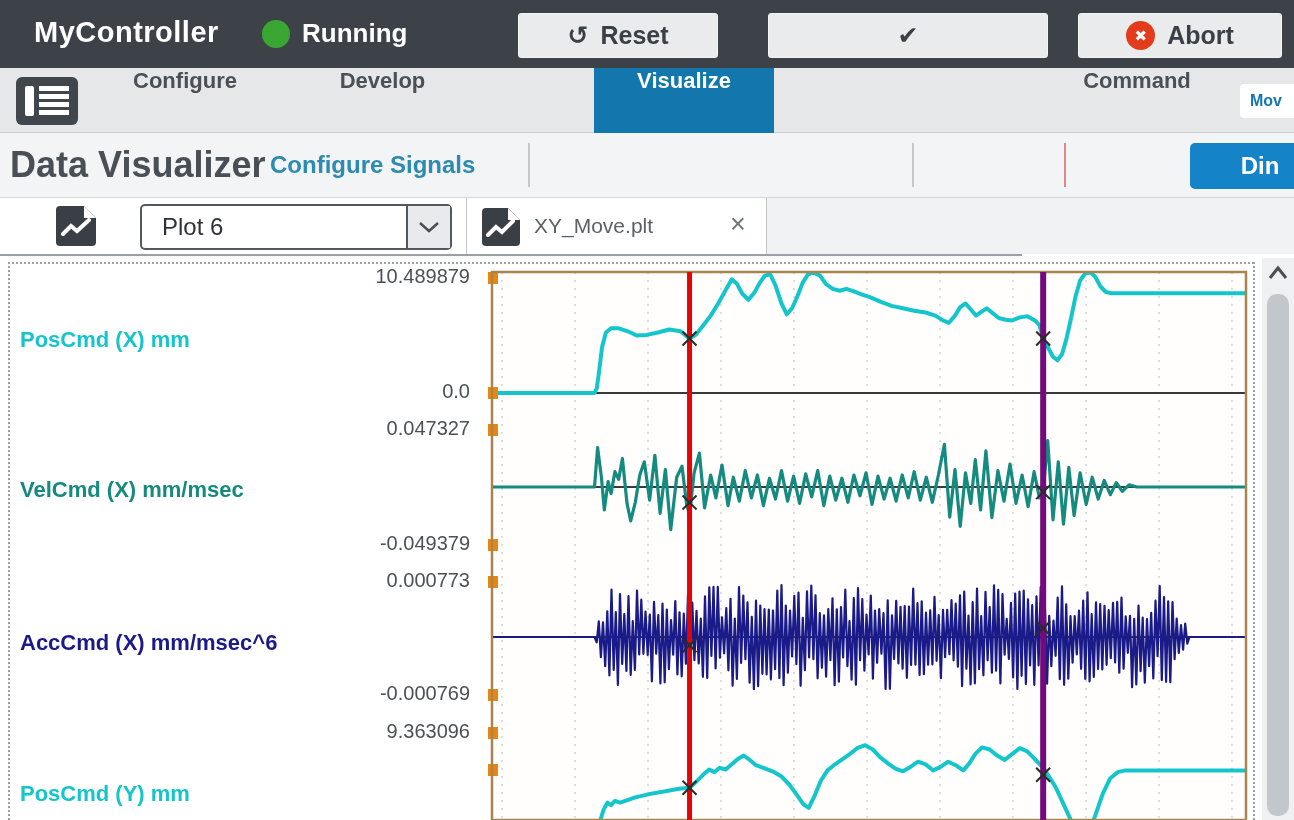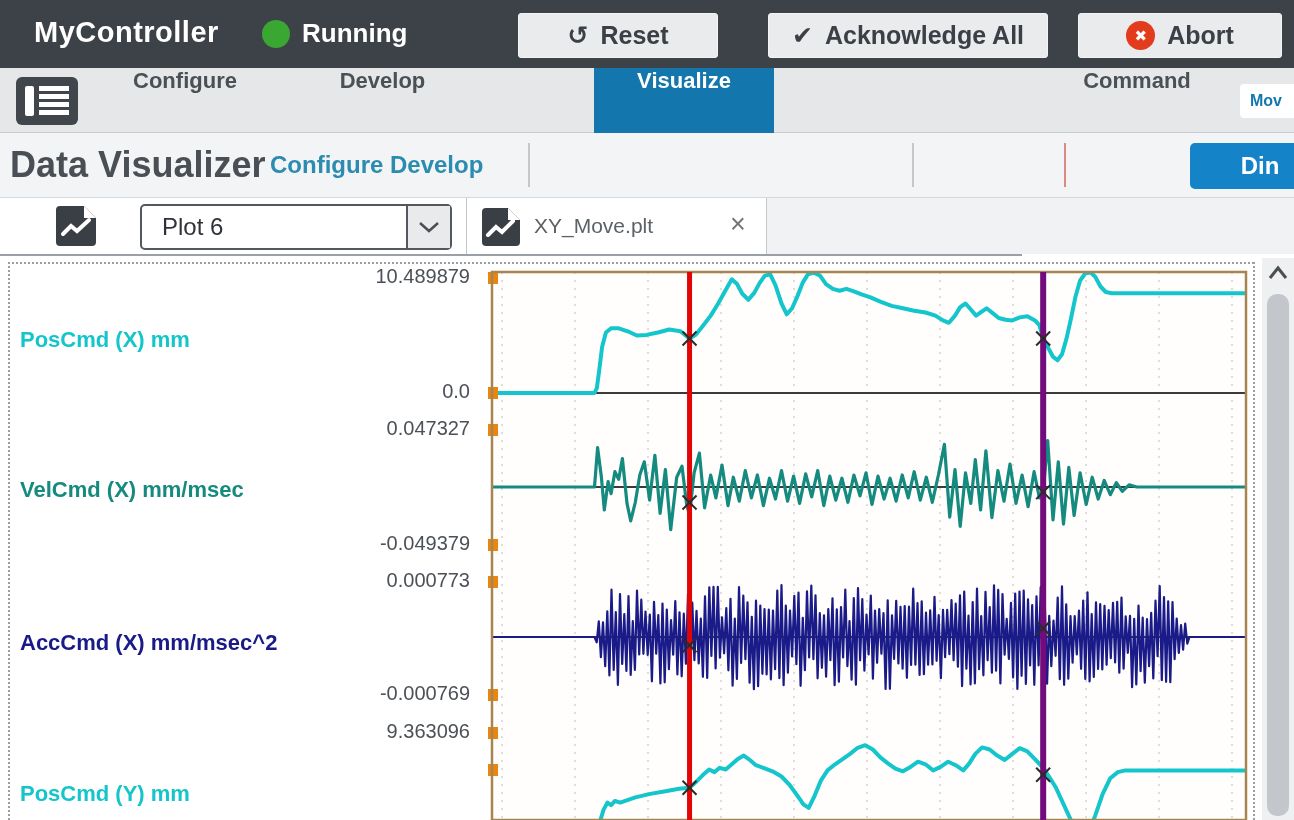--- a/index.html
+++ b/index.html
@@ -57,21 +57,20 @@
   <header class="topbar">
     <div class="brand">MyController</div>
     <div class="statusdot"></div>
     <div class="statuslbl">Running</div>
     <div class="tbtn" style="left:518px;width:200px;">
       <span class="g">↺</span>
       <span>Reset</span>
     </div>
     <div class="tbtn" style="left:768px;width:280px;">
       <span class="g">✔</span>
-      <span>Acknowledge All</span>
     </div>
     <div class="tbtn" style="left:1078px;width:204px;">
       <span class="abortdot">✖</span>
       <span>Abort</span>
     </div>
   </header>
 
   <nav class="ribbon">
     <div class="icon" style="left:16px;top:9px;">
       <svg width="62" height="48">
@@ -95,21 +94,21 @@
     <div class="ribtab" style="left:1067px;width:140px;">
         <span>Command</span>
       </div>
     <div class="movchip">
         <span>Mov</span>
       </div>
   </nav>
 
   <div class="toolbar">
     <div class="dvtitle">Data Visualizer</div>
-    <div class="cfglink">Configure Develop</div>
+    <div class="cfglink">Configure Signals</div>
     <div class="vsep" style="left:528px;"></div>
 
     <div class="icon" style="left:559px;top:140px;">
       <svg width="52" height="50">
         <ellipse cx="22" cy="40" rx="18" ry="7" fill="#1b7fc4" stroke="#f3f4f5" stroke-width="2"></ellipse>
         <ellipse cx="22" cy="30" rx="18" ry="7" fill="#1b7fc4" stroke="#f3f4f5" stroke-width="2"></ellipse>
         <ellipse cx="22" cy="20" rx="18" ry="7" fill="#1b7fc4" stroke="#f3f4f5" stroke-width="2"></ellipse>
         <circle cx="35" cy="15" r="13" fill="#fff" stroke="#1b7fc4" stroke-width="3.5"></circle>
         <text x="35" y="21" text-anchor="middle" font-size="17" font-weight="bold" fill="#1b7fc4">1</text>
       </svg>
@@ -213,21 +212,21 @@
     <div class="dotted-top"></div>
     <div class="dotted-left"></div>
     <div class="dotted-right"></div>
     <div id="label-col">
         <div class="siglbl" style="top: 69px; color: rgb(20, 197, 203);">PosCmd (X) mm</div>
         <div class="axval" style="top: 7px;">10.489879</div>
         <div class="axval" style="top: 122px;">0.0</div>
         <div class="siglbl" style="top: 219px; color: rgb(21, 138, 127);">VelCmd (X) mm/msec</div>
         <div class="axval" style="top: 159px;">0.047327</div>
         <div class="axval" style="top: 274px;">-0.049379</div>
-        <div class="siglbl" style="top: 372px; color: rgb(26, 26, 136);">AccCmd (X) mm/msec^2</div>
+        <div class="siglbl" style="top: 372px; color: rgb(26, 26, 136);">AccCmd (X) mm/msec^6</div>
         <div class="axval" style="top: 311px;">0.000773</div>
         <div class="axval" style="top: 424px;">-0.000769</div>
         <div class="siglbl" style="top: 523px; color: rgb(20, 197, 203);">PosCmd (Y) mm</div>
         <div class="axval" style="top: 462px;">9.363096</div>
       </div>
     <div id="plot-holder">
         <svg width="766" height="562" style="position:absolute;left:486px;top:0;">
           <defs>
             <clipPath id="frameclip">
               <rect x="6" y="14" width="754" height="548"></rect>

